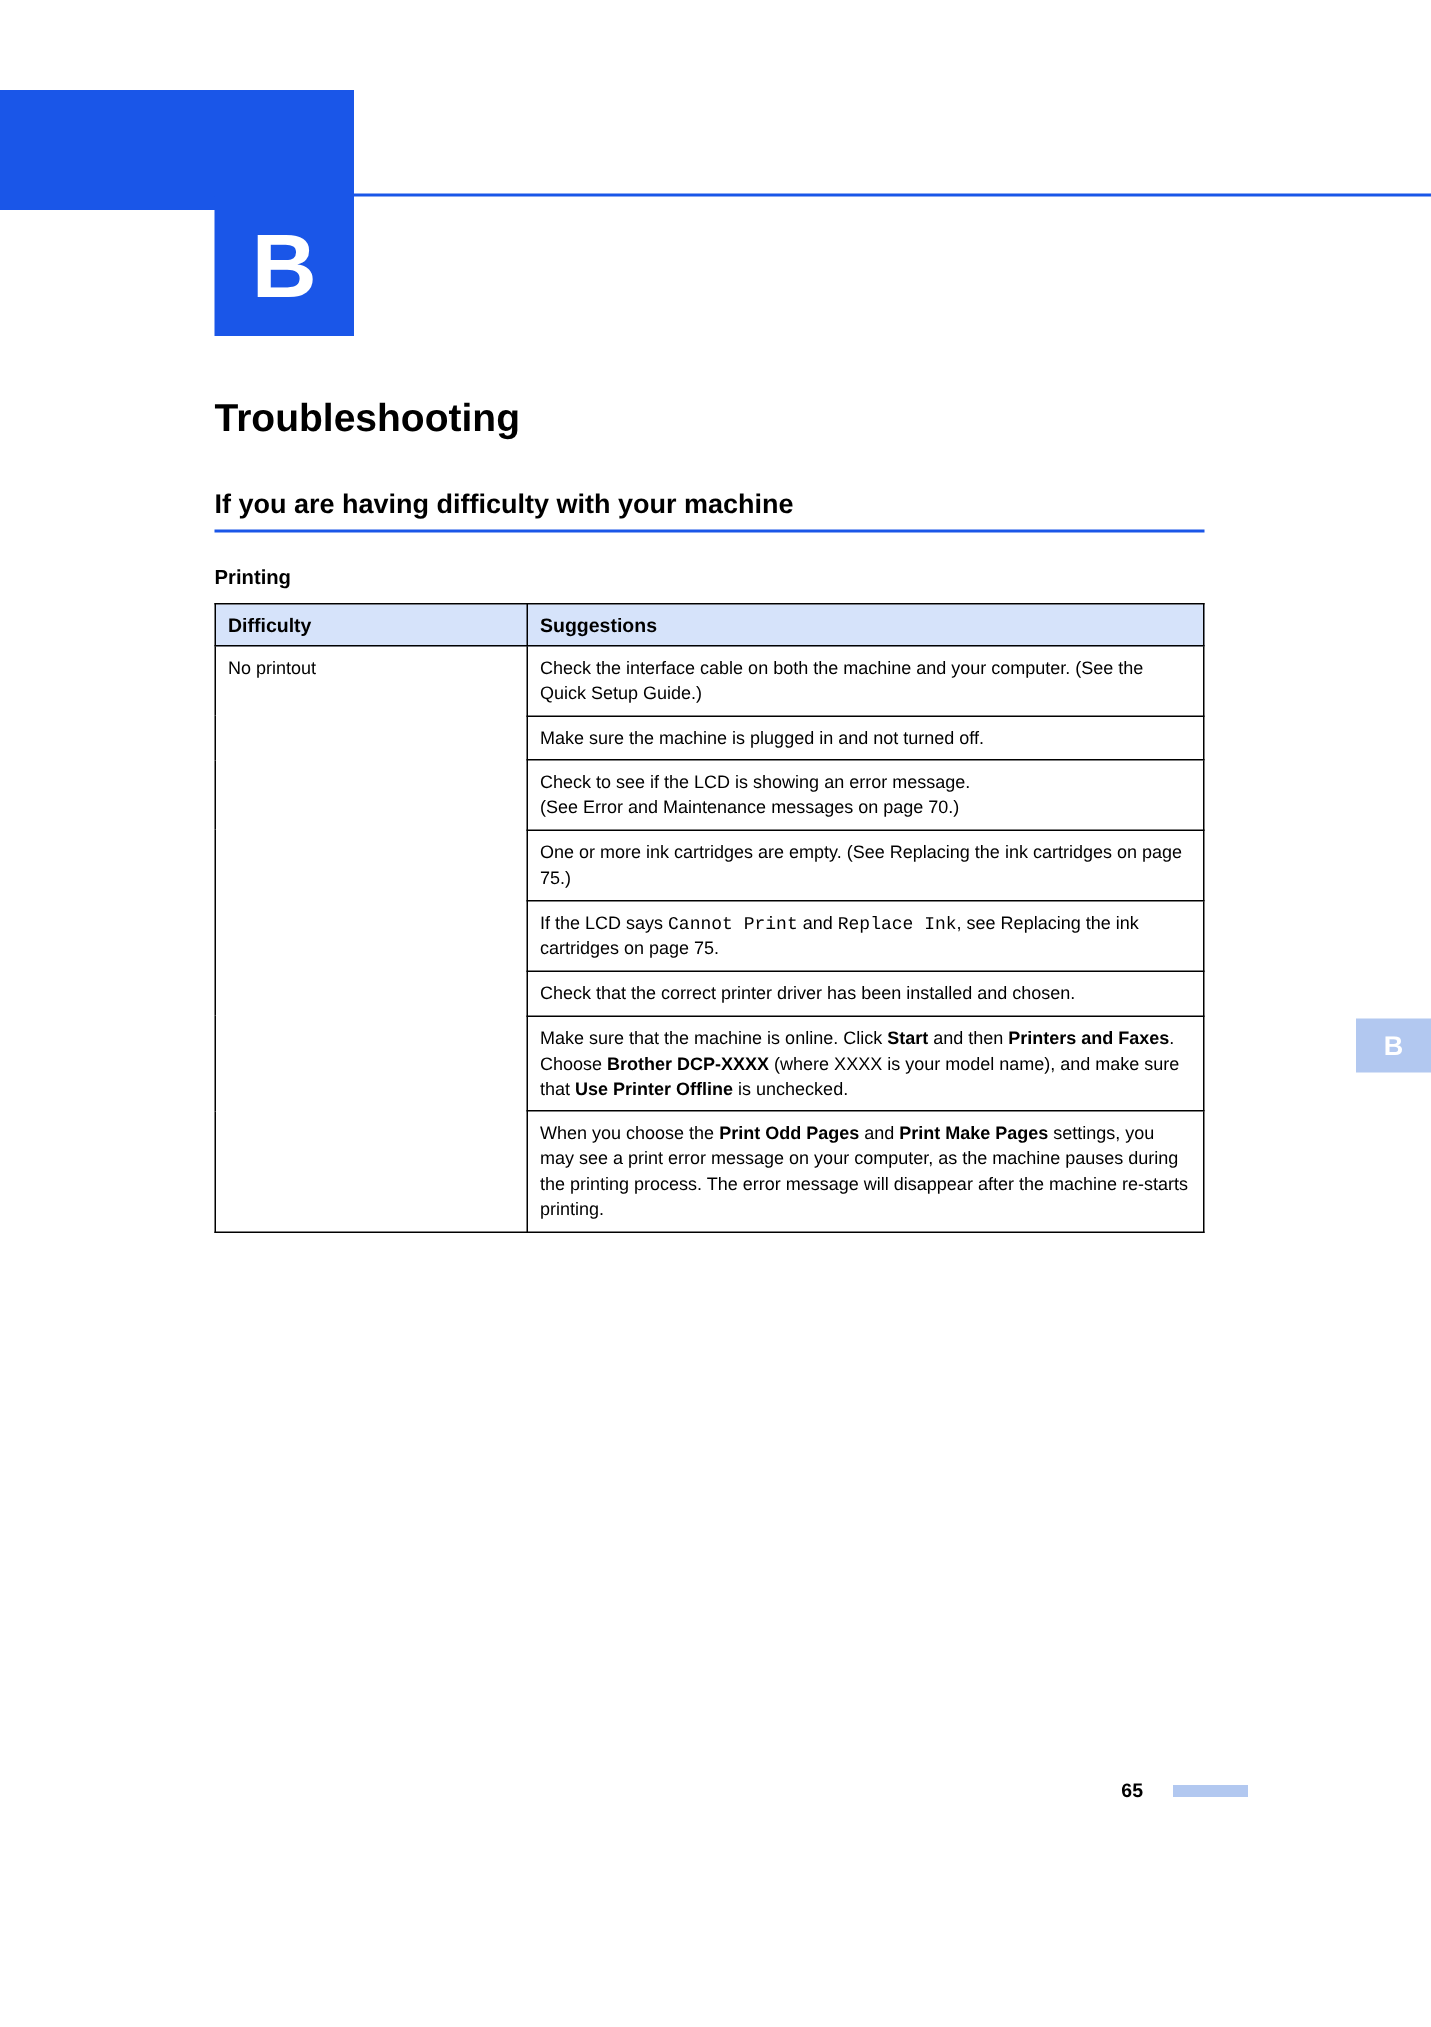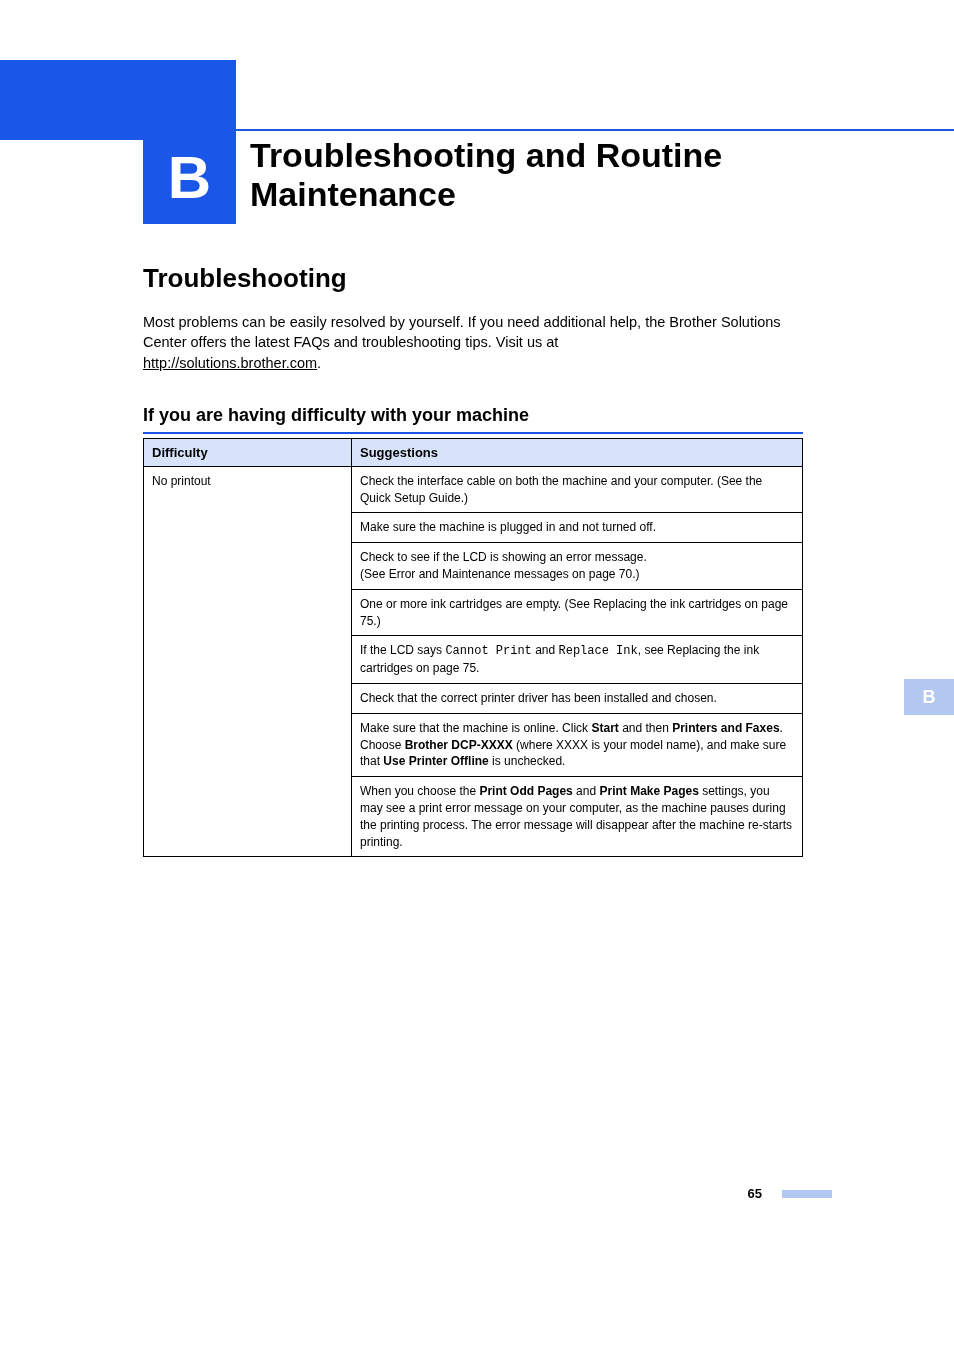--- a/index.html
+++ b/index.html
@@ -170,33 +170,29 @@
 <body>
 
 <div class="page">
   <div class="top-banner"></div>
   <div class="top-rule"></div>
 
   <div class="chapter-box">
     <span class="chapter-letter">B</span>
   </div>
 
-  <h1 class="page-title">Troubleshooting and Routine Maintenance</h1>
 
   <div class="content">
     <h2 class="section-title">Troubleshooting</h2>
 
 
-    <p class="body-text">
-      <span>Most problems can be easily resolved by yourself. If you need additional help, the Brother Solutions Center offers the latest FAQs and troubleshooting tips. Visit us at </span><br>
-      <span class="link">http://solutions.brother.com</span><span>.</span>
-    </p>
 
     <h3 class="subsection-title">If you are having difficulty with your machine</h3>
 
+    <div class="table-label">Printing</div>
 
     <table>
       <thead>
         <tr>
           <th class="col-diff">Difficulty</th>
           <th>Suggestions</th>
         </tr>
       </thead>
       <tbody>
         <tr>

